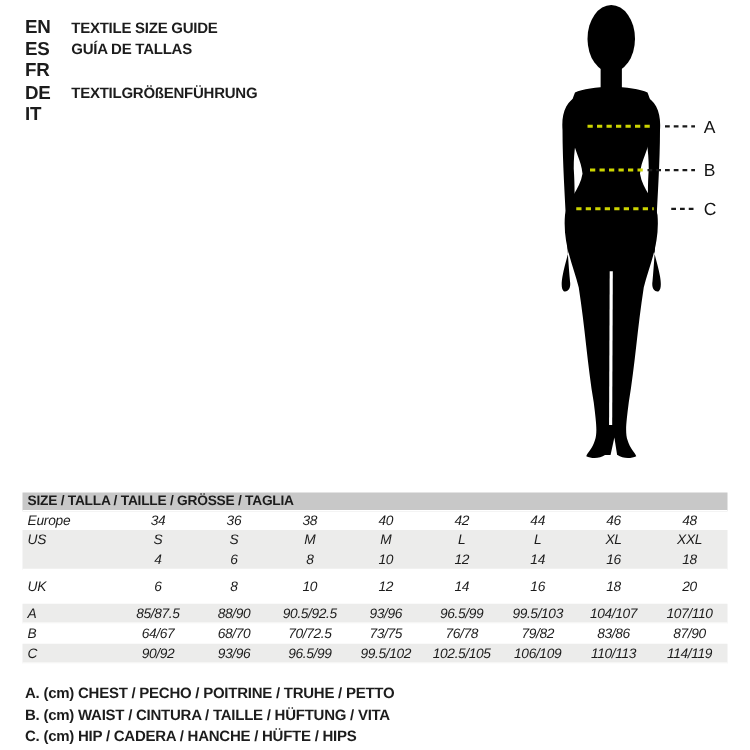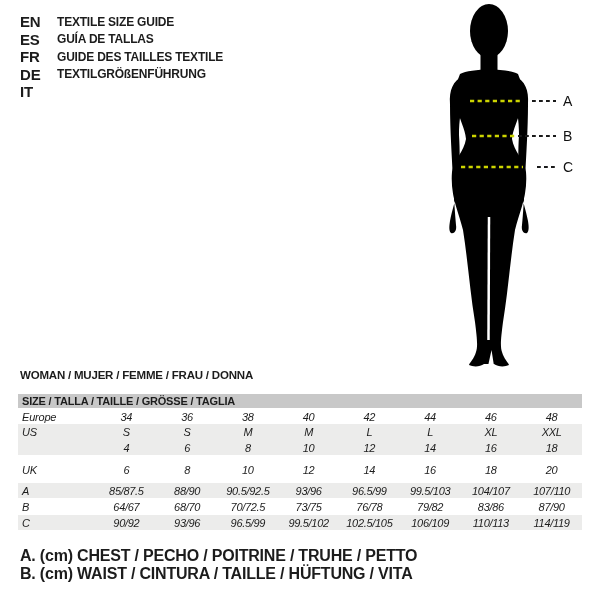--- a/index.html
+++ b/index.html
@@ -33,40 +33,39 @@
   .t-row { display:flex; align-items:center;font-style:italic; }
   .t-row.shade { background:#ececeb; border-bottom:1px solid #fff; }
   .t-label { width:78px; padding-left:4px; text-align:left; letter-spacing:-0.2px; }
   .t-cell { flex:1; text-align:center; letter-spacing:-0.3px; }
   .h15 { height:15px; } .h16 { height:16px; } .h17 { height:27px; }
   .us-block { border-bottom:1px solid #fff; background:#ececeb; }
   .us-block .t-row { background:transparent; border-bottom:none; }
 
   
   .legend { position:absolute; left:20px; top:547px; }
-  .legend-line { height:17.6px; font-size:16px; font-weight:bold;
+  .legend-line { height:17.6px; font-size:12px; font-weight:bold;
     letter-spacing:-0.2px; white-space:nowrap; }
 </style>
 </head>
 <body>
 
 <div id="canvas">
 
   <div class="lang-block">
     <div class="lang-row">
       <span class="lang-code">EN</span>
       <span class="lang-label">TEXTILE SIZE GUIDE</span>
     </div>
     <div class="lang-row">
       <span class="lang-code">ES</span>
       <span class="lang-label">GUÍA DE TALLAS</span>
     </div>
     <div class="lang-row">
       <span class="lang-code">FR</span>
-      <span class="lang-label">GUIDE DES TAILLES TEXTILE</span>
     </div>
     <div class="lang-row">
       <span class="lang-code">DE</span>
       <span class="lang-label">TEXTILGRÖßENFÜHRUNG</span>
     </div>
     <div class="lang-row">
       <span class="lang-code">IT</span>
     </div>
   </div>
 
@@ -129,21 +128,20 @@
 
     <line x1="532" y1="101" x2="556" y2="101" stroke="#1a1a1a" stroke-width="1.8" stroke-dasharray="3.8 3.2"></line>
     <line x1="518" y1="136" x2="556" y2="136" stroke="#1a1a1a" stroke-width="1.8" stroke-dasharray="3.8 3.2"></line>
     <line x1="537" y1="167" x2="556" y2="167" stroke="#1a1a1a" stroke-width="1.8" stroke-dasharray="3.8 3.2"></line>
   </svg>
 
   <span id="marker-a" class="marker-label">A</span>
   <span id="marker-b" class="marker-label">B</span>
   <span id="marker-c" class="marker-label">C</span>
 
-  <div class="section-title">WOMAN / MUJER / FEMME / FRAU / DONNA</div>
 
   <div class="size-table">
     <div class="t-header">SIZE / TALLA / TAILLE / GRÖSSE / TAGLIA</div>
 
     <div class="t-row h15">
       <span class="t-label">Europe</span>
       <span class="t-cell">34</span>
       <span class="t-cell">36</span>
       <span class="t-cell">38</span>
       <span class="t-cell">40</span>
@@ -223,15 +221,16 @@
       <span class="t-cell">102.5/105</span>
       <span class="t-cell">106/109</span>
       <span class="t-cell">110/113</span>
       <span class="t-cell">114/119</span>
     </div>
   </div>
 
   <div class="legend">
     <div class="legend-line">A. (cm) CHEST / PECHO / POITRINE / TRUHE / PETTO</div>
     <div class="legend-line">B. (cm) WAIST / CINTURA / TAILLE / HÜFTUNG / VITA</div>
+    <div class="legend-line">C. (cm) HIP / CADERA / HANCHE / HÜFTE / HIPS</div>
   </div>
 
 </div>
 
 </body></html>

